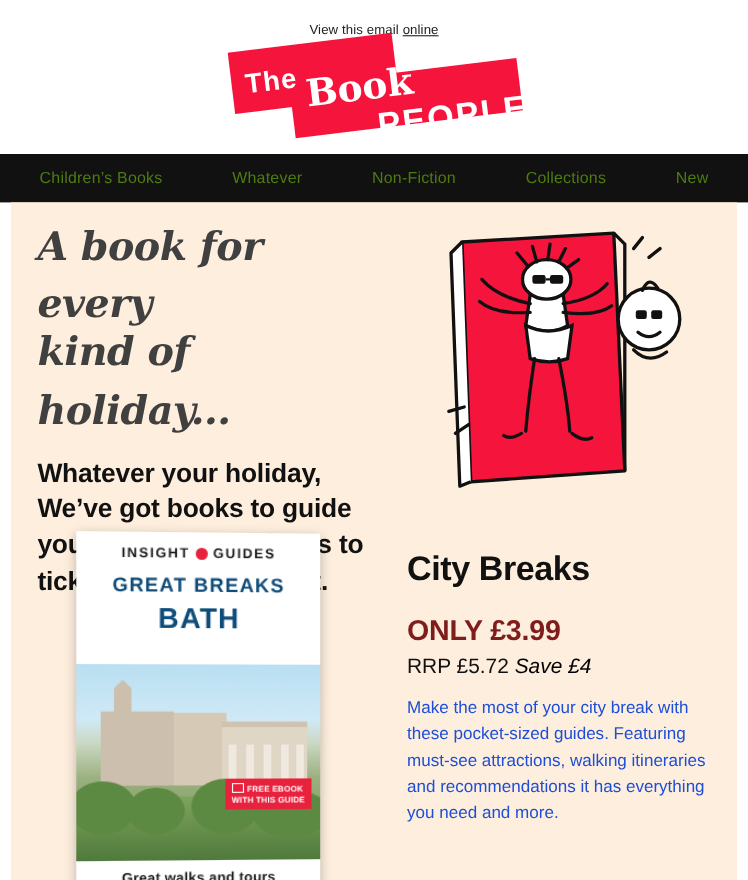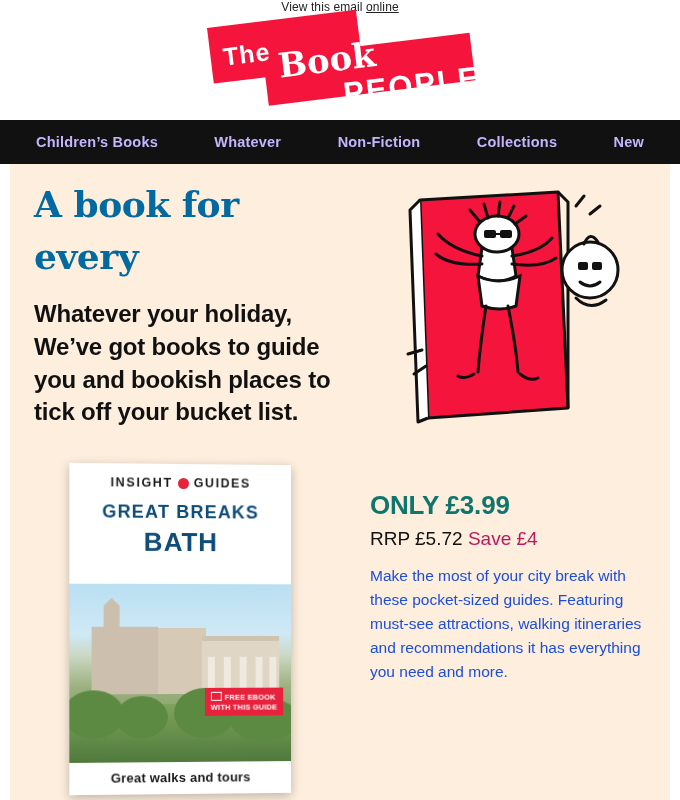--- a/index.html
+++ b/index.html
@@ -19,21 +19,21 @@
     height: 800px;
     position: relative;
     background: #ffffff;
   }
 
   
   .preheader {
     text-align: center;
     font-size: 12px;
     color: #222222;
-    padding: 0 0 10px 0;
+    padding: 20px 0 10px 0;
     letter-spacing: 0.1px;
   }
   .preheader a {
     color: #222222;
     text-decoration: underline;
   }
 
   
   .logo-wrap {
     height: 96px;
@@ -103,23 +103,23 @@
   .nav {
     background: #111111;
     height: 44px;
     display: flex;
     align-items: center;
     justify-content: space-between;
     padding: 0 36px;
     box-sizing: border-box;
   }
   .nav-item {
-    color: #c4b5fd;
+    color: #4d7c0f;
     font-size: 14.5px;
-    font-weight: bold;
+    font-weight: normal;
     letter-spacing: 0.2px;
     white-space: nowrap;
     cursor: pointer;
   }
 
   
   .hero {
     position: relative;
     background: #fdeedd;
     margin: 0 10px;
@@ -127,22 +127,23 @@
     overflow: hidden;
   }
 
   .hero-head {
     position: absolute;
     left: 24px;
     top: 14px;
     width: 320px;
   }
   .hero-script {
-    color: #0369a1;
+    color: #404040;
     font-family: "DejaVu Serif", serif;
+    font-style: italic;
     font-size: 36px;
     line-height: 1.45;
     font-weight: bold;
     letter-spacing: -0.5px;
   }
   .hero-sub {
     margin-top: 16px;
     color: #111111;
     font-size: 24px;
     line-height: 1.36;
@@ -308,33 +309,34 @@
     width: 285px;
   }
   .offer-title {
     font-size: 31px;
     font-weight: bold;
     color: #111111;
     letter-spacing: -0.4px;
     line-height: 1.1;
   }
   .offer-only {
-    margin-top: 10px;
+    margin-top: 24px;
     font-size: 26px;
     font-weight: bold;
-    color: #0f766e;
+    color: #7f1d1d;
     letter-spacing: -0.2px;
   }
   .offer-rrp {
     margin-top: 7px;
     font-size: 19px;
     color: #111111;
   }
   .offer-save {
-    color: #be185d;
+    color: #000000;
+    font-style: italic;
   }
   .offer-body {
     margin-top: 14px;
     font-size: 15.5px;
     line-height: 1.55;
     color: #1d4ed8;
   }
 </style>
 </head>
 <body>
@@ -360,20 +362,21 @@
     <div class="nav-item">Whatever</div>
     <div class="nav-item">Non-Fiction</div>
     <div class="nav-item">Collections</div>
     <div class="nav-item">New</div>
   </div>
 
   <div class="hero">
 
     <div class="hero-head">
       <div class="hero-script">A book for every</div>
+      <div class="hero-script" style="margin-top:-8px;">kind of holiday...</div>
       <div class="hero-sub">Whatever your holiday, We’ve got books to guide you and bookish places to tick off your bucket list.</div>
     </div>
 
     <div class="illo">
       <svg viewBox="0 0 290 270" width="290" height="270" xmlns="http://www.w3.org/2000/svg">
 
         <path d="M58 22 L196 14 L206 230 L66 240 Z" fill="#f5143c" stroke="#111" stroke-width="3" stroke-linejoin="round"></path>
         <path d="M58 22 L48 32 L56 244 L66 240" fill="#ffffff" stroke="#111" stroke-width="3" stroke-linejoin="round"></path>
         <path d="M196 14 L206 24 L206 230" fill="none" stroke="#111" stroke-width="3"></path>
 
@@ -451,20 +454,21 @@
         <div class="freebook">
           <span class="fb-icon"></span><span>FREE EBOOK</span><br>
           <span>WITH THIS GUIDE</span>
         </div>
       </div>
 
       <div class="book-bottom">Great walks and tours</div>
     </div>
 
     <div class="offer">
+      <div class="offer-title">City Breaks</div>
       <div class="offer-only">ONLY £3.99</div>
       <div class="offer-rrp">
         <span>RRP £5.72</span>
         <span class="offer-save">Save £4</span>
       </div>
       <div class="offer-body">Make the most of your city break with these pocket-sized guides. Featuring must-see attractions, walking itineraries and recommendations it has everything you need and more.</div>
     </div>
 
   </div>
 </div>

